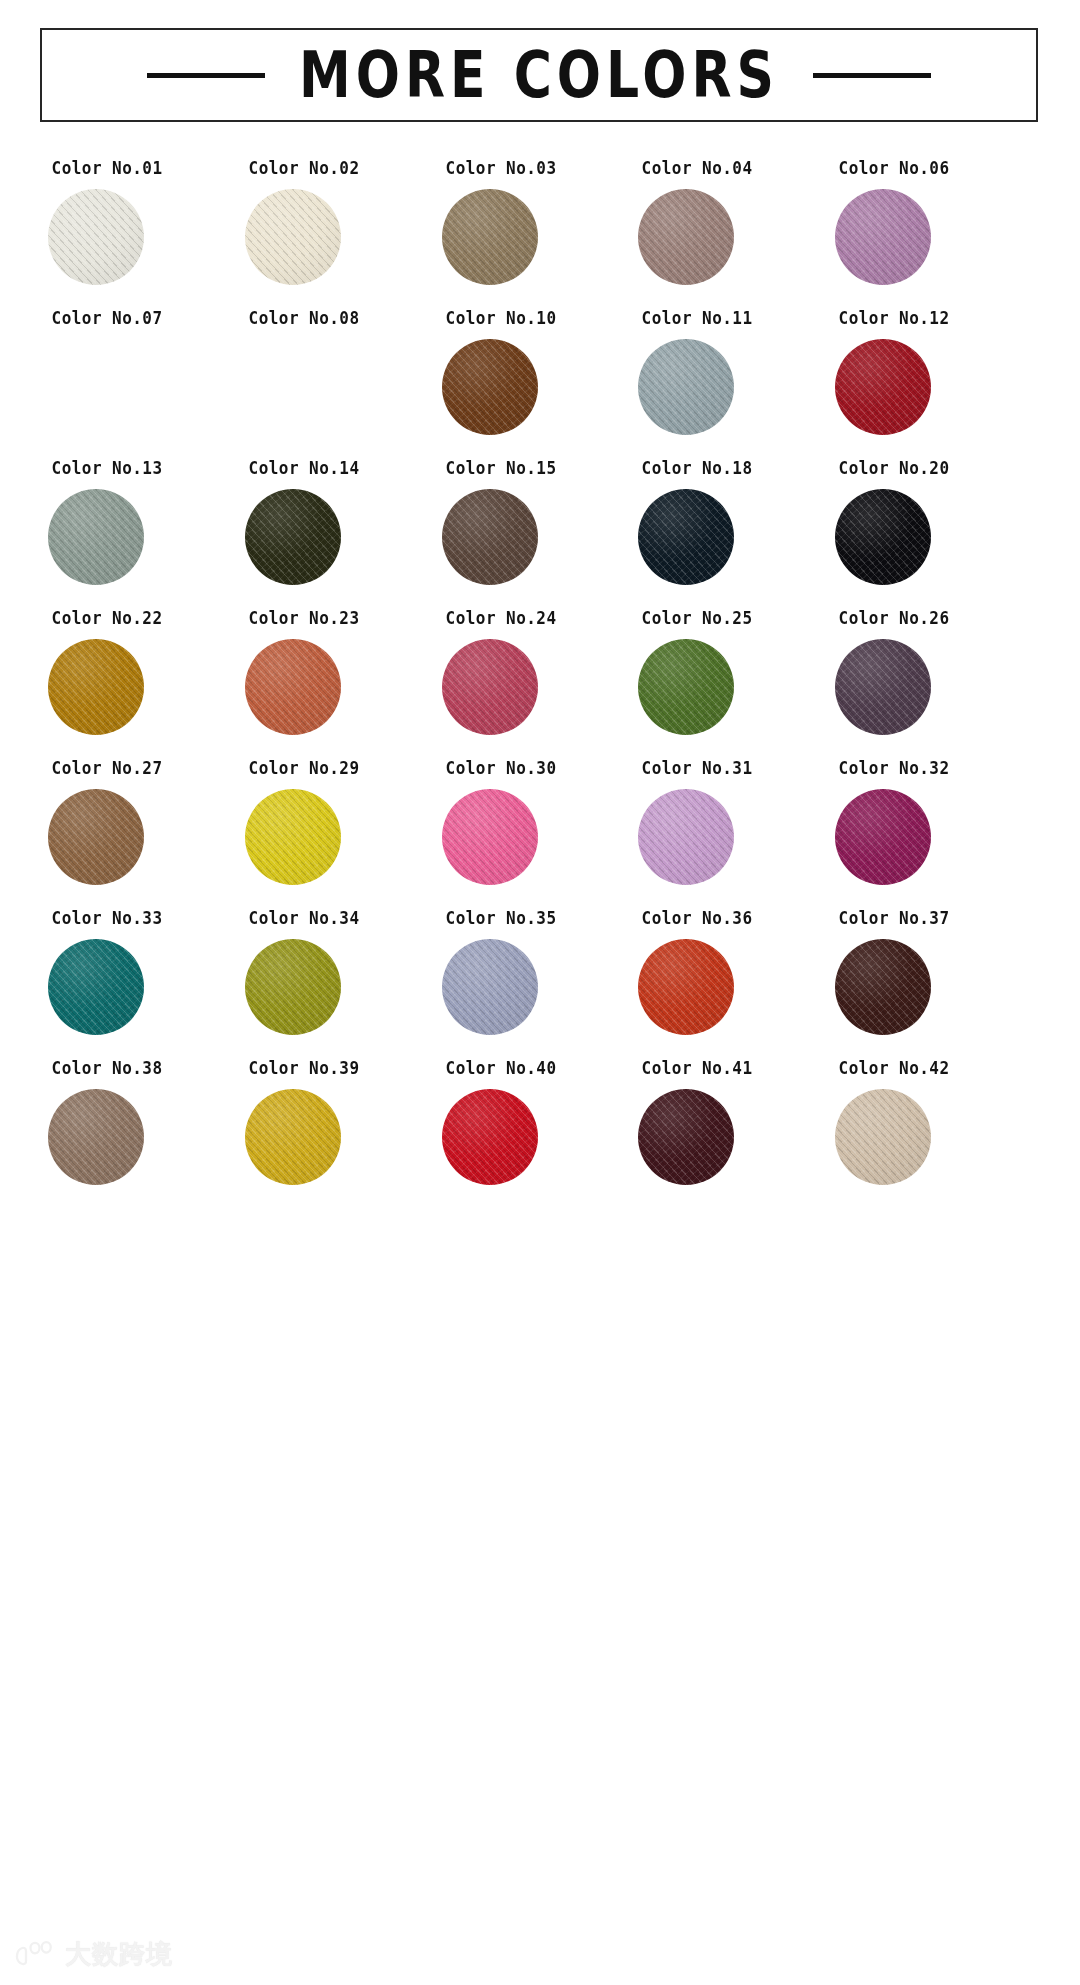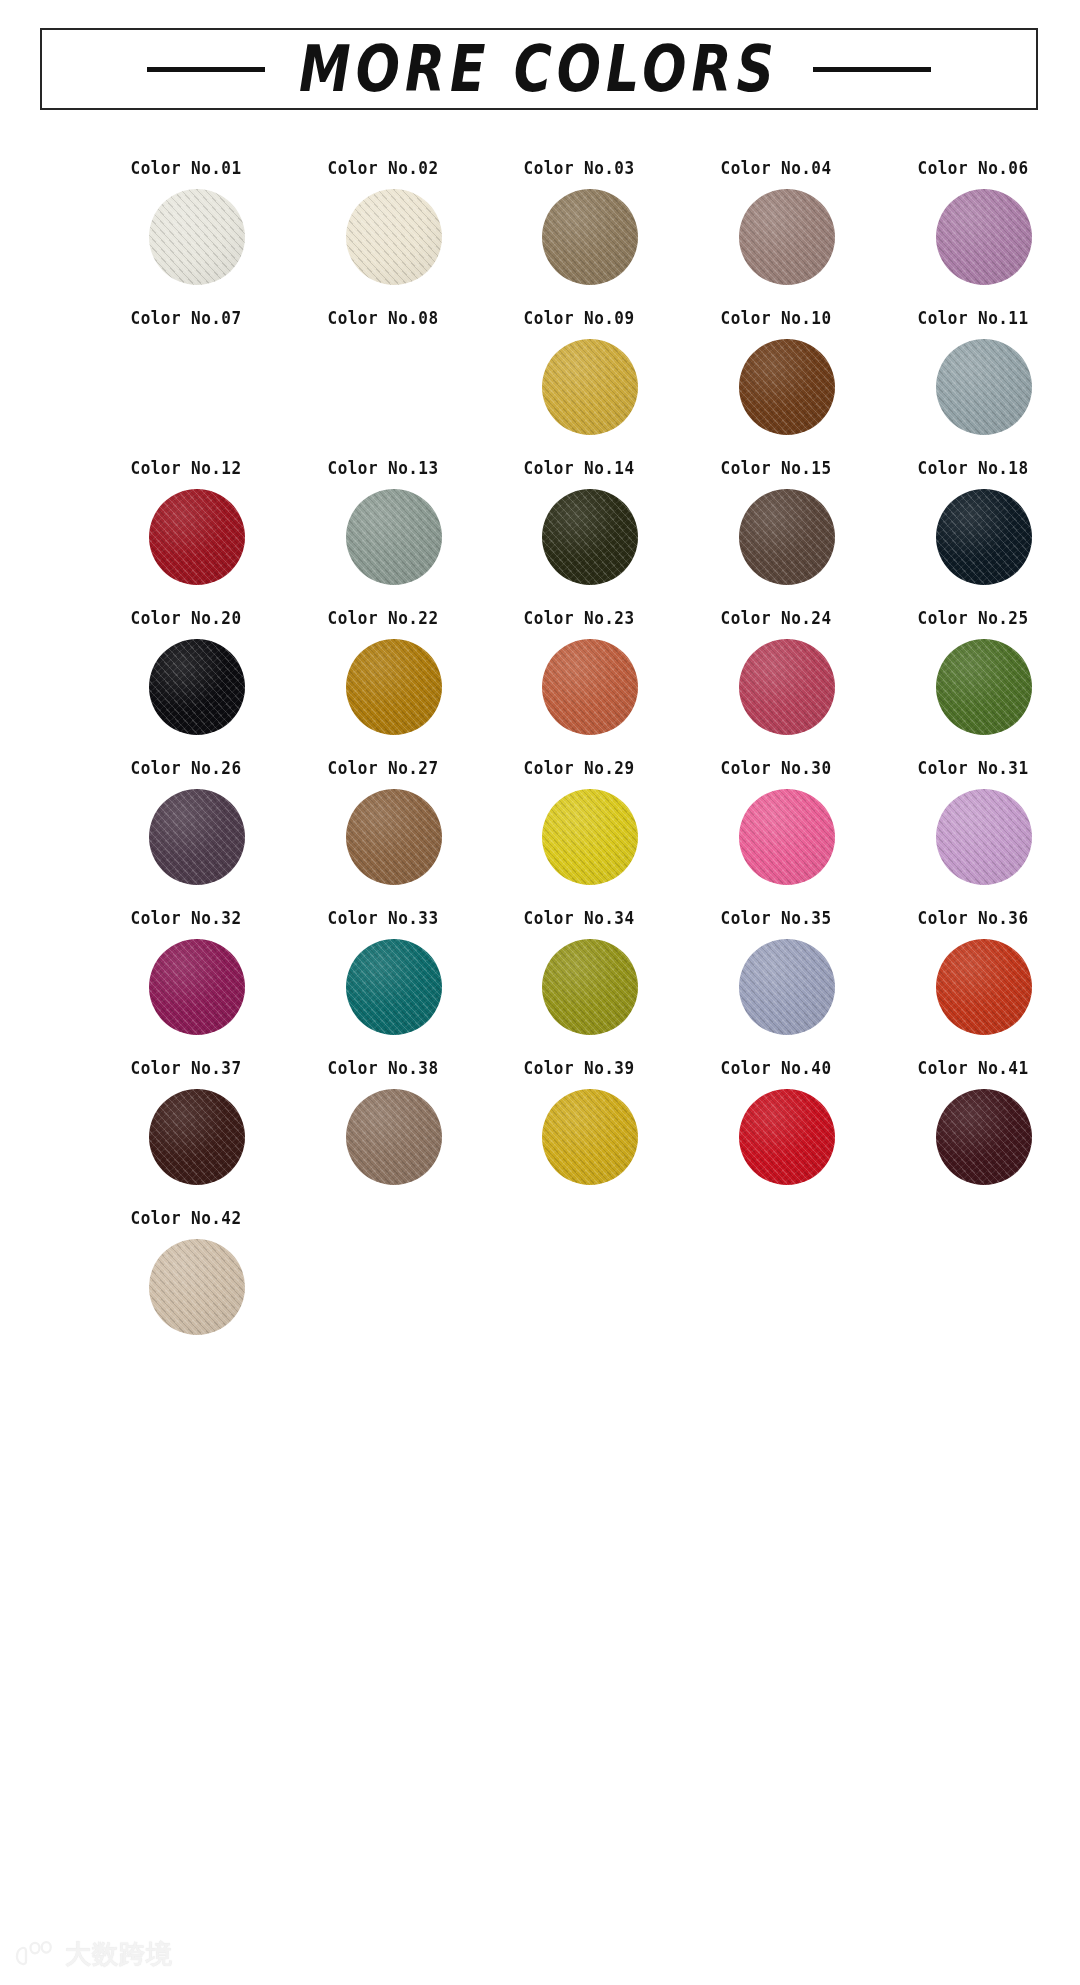--- a/index.html
+++ b/index.html
@@ -14,28 +14,27 @@
     font-family: "DejaVu Sans Mono", monospace;
     overflow: hidden;
   }
 
   
   .header-box {
     position: absolute;
     left: 40px;
     top: 28px;
     width: 998px;
-    height: 82px;
+    height: 94px;
     border: 2px solid #262626;
     box-sizing: border-box;
     display: flex;
     align-items: center;
     justify-content: center;
     gap: 34px;
-    font-style: italic;
   }
   .rule {
     width: 118px;
     height: 5px;
     background: #111111;
     flex: none;
   }
   .header-title {
     font-family: "DejaVu Sans", sans-serif;
     font-weight: bold;
@@ -53,21 +52,21 @@
     left: 48px;
     top: 160px;
     width: 984px;
     display: grid;
     grid-template-columns: repeat(5, 1fr);
     row-gap: 22px;
   }
   .cell {
     display: flex;
     flex-direction: column;
-    align-items: flex-end;
+    align-items: flex-start;
     height: 128px;
   }
   .swatch-label {
     font-family: "DejaVu Sans Mono", monospace;
     font-size: 17px;
     font-weight: bold;
     letter-spacing: 0.5px;
     color: #141414;
     line-height: 1;
     margin-bottom: 12px;
@@ -182,24 +181,20 @@
     </div>
     <div class="cell">
       <div class="swatch-label">Color No.07</div>
       <div class="swatch empty"></div>
     </div>
     <div class="cell">
       <div class="swatch-label">Color No.08</div>
       <div class="swatch empty"></div>
     </div>
     <div class="cell">
-      <div class="swatch-label">Color No.09</div>
-      <div class="swatch" style="background: rgb(204, 170, 59);"></div>
-    </div>
-    <div class="cell">
       <div class="swatch-label">Color No.10</div>
       <div class="swatch" style="background: rgb(110, 61, 26);"></div>
     </div>
     <div class="cell">
       <div class="swatch-label">Color No.11</div>
       <div class="swatch" style="background: rgb(147, 163, 168);"></div>
     </div>
     <div class="cell">
       <div class="swatch-label">Color No.12</div>
       <div class="swatch" style="background: rgb(156, 20, 32);"></div>

